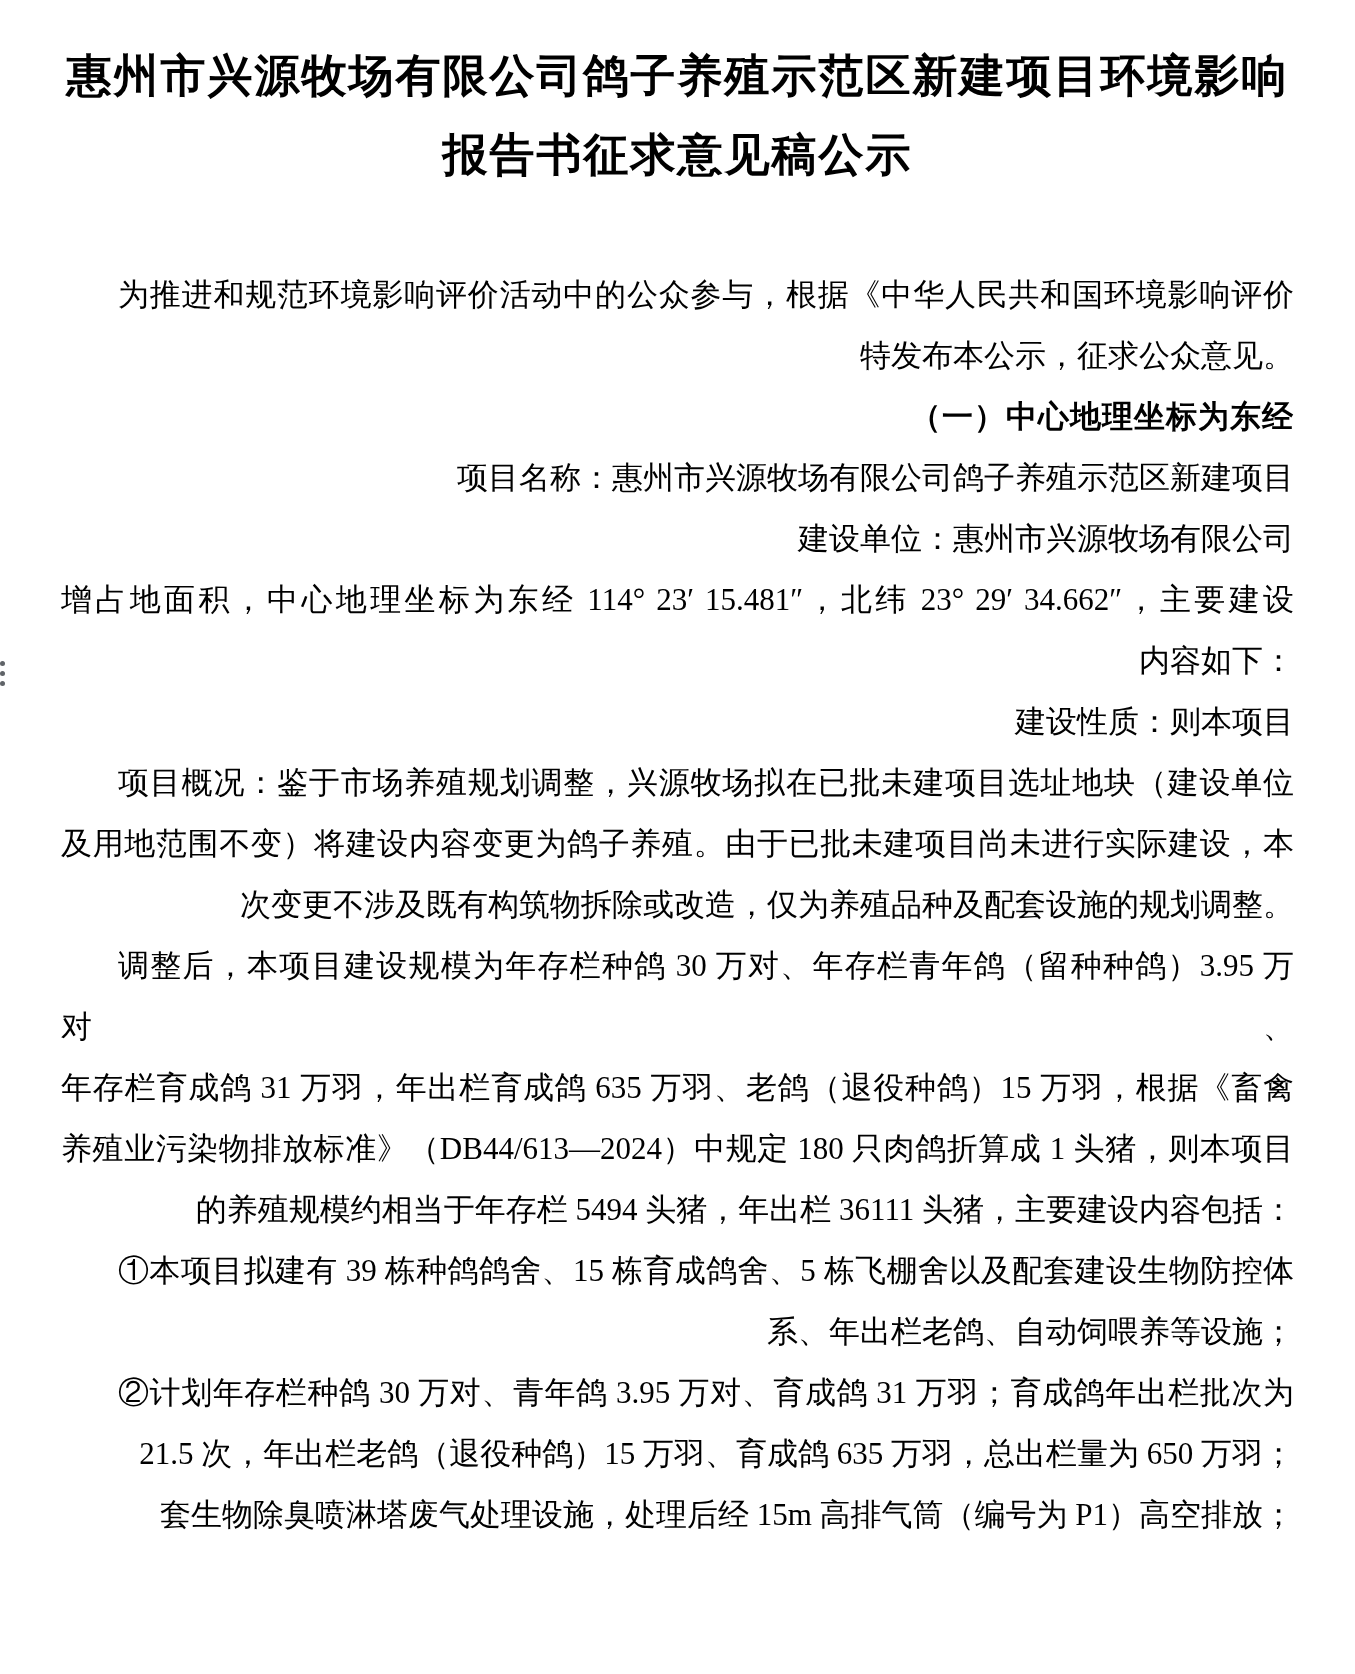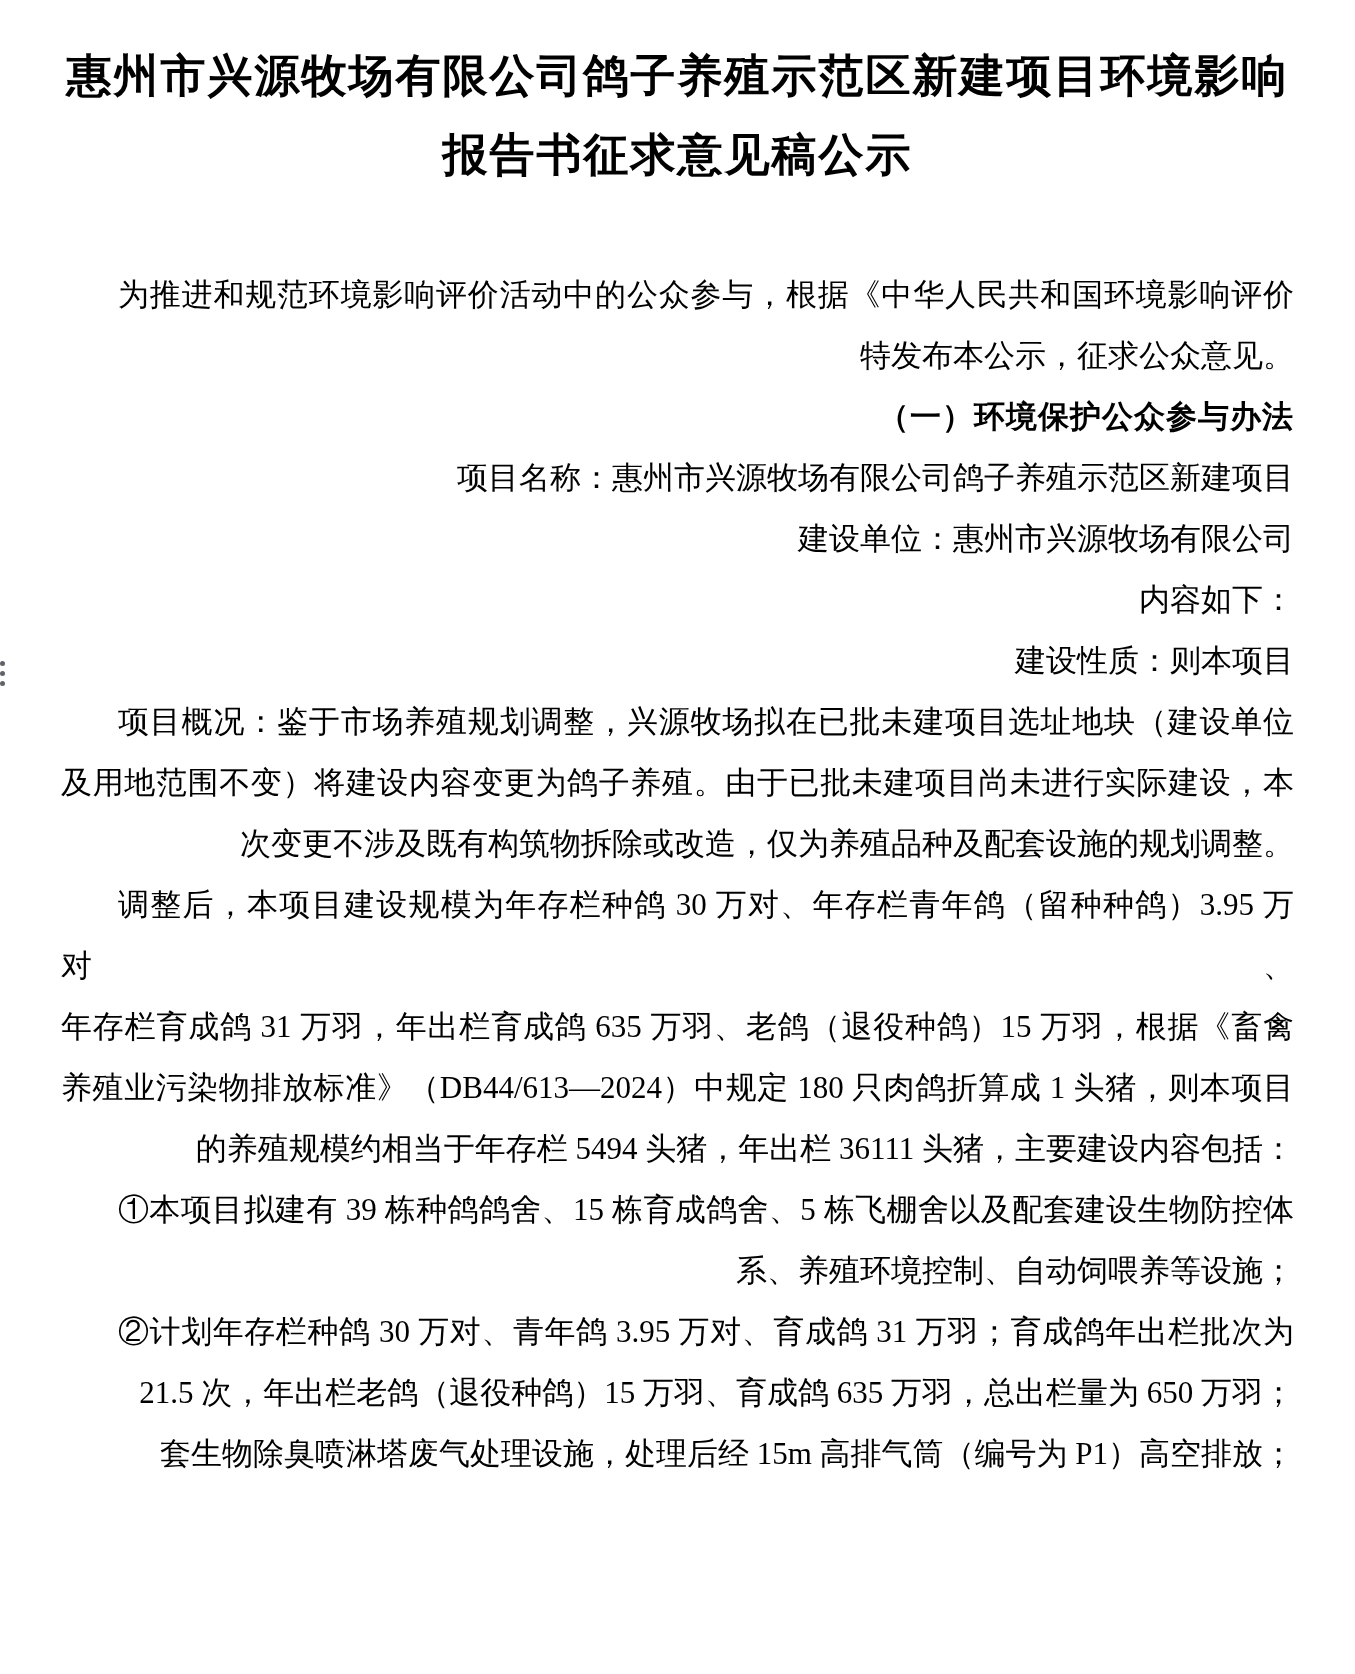--- a/index.html
+++ b/index.html
@@ -68,34 +68,35 @@
 
 <div class="page">
   <div class="content">
     <div class="title">
       <div class="title-line">惠州市兴源牧场有限公司鸽子养殖示范区新建项目环境影响</div>
       <div class="title-line">报告书征求意见稿公示</div>
     </div>
     <div class="body-lines" id="body-lines">
         <div class="line indent justify">为推进和规范环境影响评价活动中的公众参与，根据《中华人民共和国环境影响评价</div>
         <div class="line">特发布本公示，征求公众意见。</div>
-        <div class="line heading">（一）环境保护公众参与办法</div>
+        <div class="line heading">（一）中心地理坐标为东经</div>
         <div class="line indent">项目名称：惠州市兴源牧场有限公司鸽子养殖示范区新建项目</div>
         <div class="line indent">建设单位：惠州市兴源牧场有限公司</div>
+        <div class="line justify">增占地面积，中心地理坐标为东经 114° 23′ 15.481″，北纬 23° 29′ 34.662″，主要建设</div>
         <div class="line">内容如下：</div>
         <div class="line indent">建设性质：则本项目</div>
         <div class="line indent justify">项目概况：鉴于市场养殖规划调整，兴源牧场拟在已批未建项目选址地块（建设单位</div>
         <div class="line justify">及用地范围不变）将建设内容变更为鸽子养殖。由于已批未建项目尚未进行实际建设，本</div>
         <div class="line">次变更不涉及既有构筑物拆除或改造，仅为养殖品种及配套设施的规划调整。</div>
         <div class="line indent justify">调整后，本项目建设规模为年存栏种鸽 30 万对、年存栏青年鸽（留种种鸽）3.95 万对、</div>
         <div class="line justify">年存栏育成鸽 31 万羽，年出栏育成鸽 635 万羽、老鸽（退役种鸽）15 万羽，根据《畜禽</div>
         <div class="line justify">养殖业污染物排放标准》（DB44/613—2024）中规定 180 只肉鸽折算成 1 头猪，则本项目</div>
         <div class="line">的养殖规模约相当于年存栏 5494 头猪，年出栏 36111 头猪，主要建设内容包括：</div>
         <div class="line indent justify">①本项目拟建有 39 栋种鸽鸽舍、15 栋育成鸽舍、5 栋飞棚舍以及配套建设生物防控体</div>
-        <div class="line">系、养殖环境控制、自动饲喂养等设施；</div>
+        <div class="line">系、年出栏老鸽、自动饲喂养等设施；</div>
         <div class="line indent justify">②计划年存栏种鸽 30 万对、青年鸽 3.95 万对、育成鸽 31 万羽；育成鸽年出栏批次为</div>
         <div class="line">21.5 次，年出栏老鸽（退役种鸽）15 万羽、育成鸽 635 万羽，总出栏量为 650 万羽；</div>
         <div class="line">套生物除臭喷淋塔废气处理设施，处理后经 15m 高排气筒（编号为 P1）高空排放；</div>
       </div>
   </div>
 
   <div class="drag-handle">
     <i></i>
     <i></i>
     <i></i>

